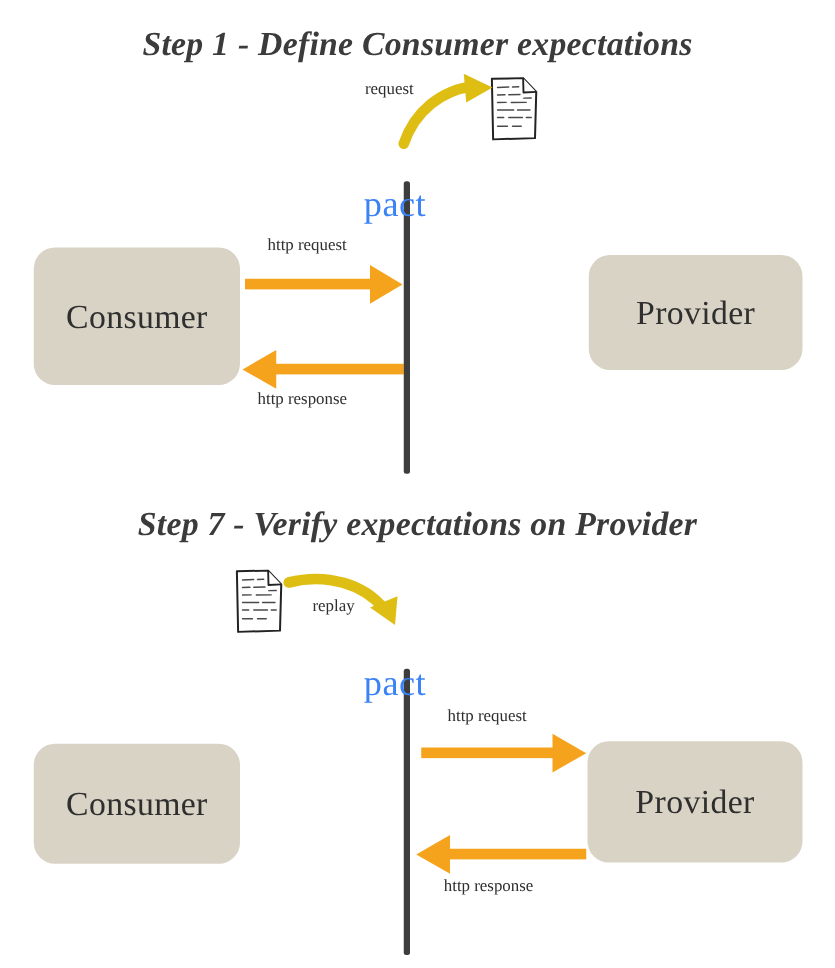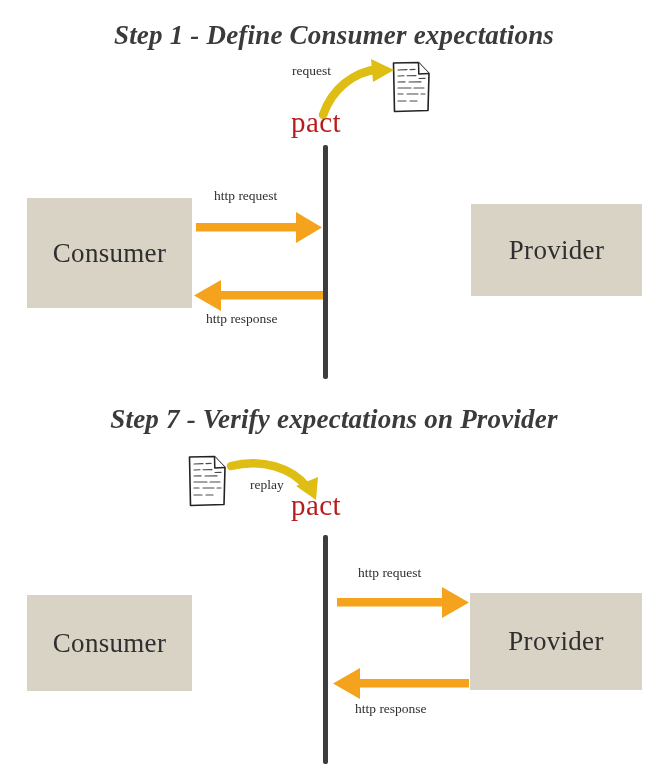--- a/index.html
+++ b/index.html
@@ -44,20 +44,21 @@
   .party-box {
     position: absolute;
     background: #d9d3c6;
     display: flex;
     align-items: center;
     justify-content: center;
     font-family: "Liberation Serif", "DejaVu Serif", serif;
     font-size: 27px;
     color: #2f2f2f;
     letter-spacing: 0.3px;
+    border-radius: 17px;
   }
   #s1-consumer-box { left: 27px;  top: 198px; width: 165px; height: 110px; }
   #s1-provider-box { left: 471px; top: 204px; width: 171px; height: 92px;  }
   #s2-consumer-box { left: 27px;  top: 595px; width: 165px; height: 96px;  }
   #s2-provider-box { left: 470px; top: 593px; width: 172px; height: 97px;  }
 
   
   .pact-line {
     position: absolute;
     width: 5px;
@@ -65,22 +66,23 @@
     border-radius: 2px;
   }
   #s1-pact-line { left: 323px; top: 145px; height: 234px; }
   #s2-pact-line { left: 323px; top: 535px; height: 229px; }
 
   
   .pact-label {
     position: absolute;
     font-family: "Liberation Serif", "DejaVu Serif", serif;
     font-size: 29px;
-    color: #b91c1c;
+    color: #3b82f6;
     letter-spacing: 0.4px;
+    margin-top: 42px;
   }
   #s1-pact-label { left: 291px; top: 106px; }
   #s2-pact-label { left: 291px; top: 489px; }
 
   
   .edge-label {
     position: absolute;
     font-family: "Liberation Serif", "DejaVu Serif", serif;
     font-size: 13.5px;
     color: #2f2f2f;

